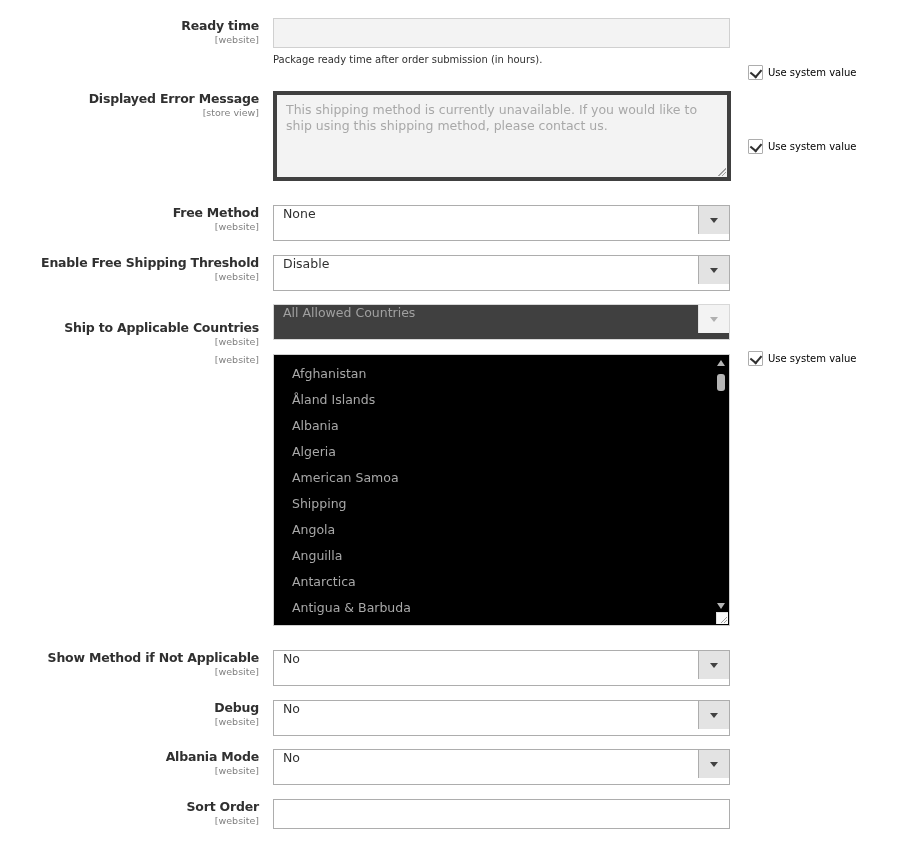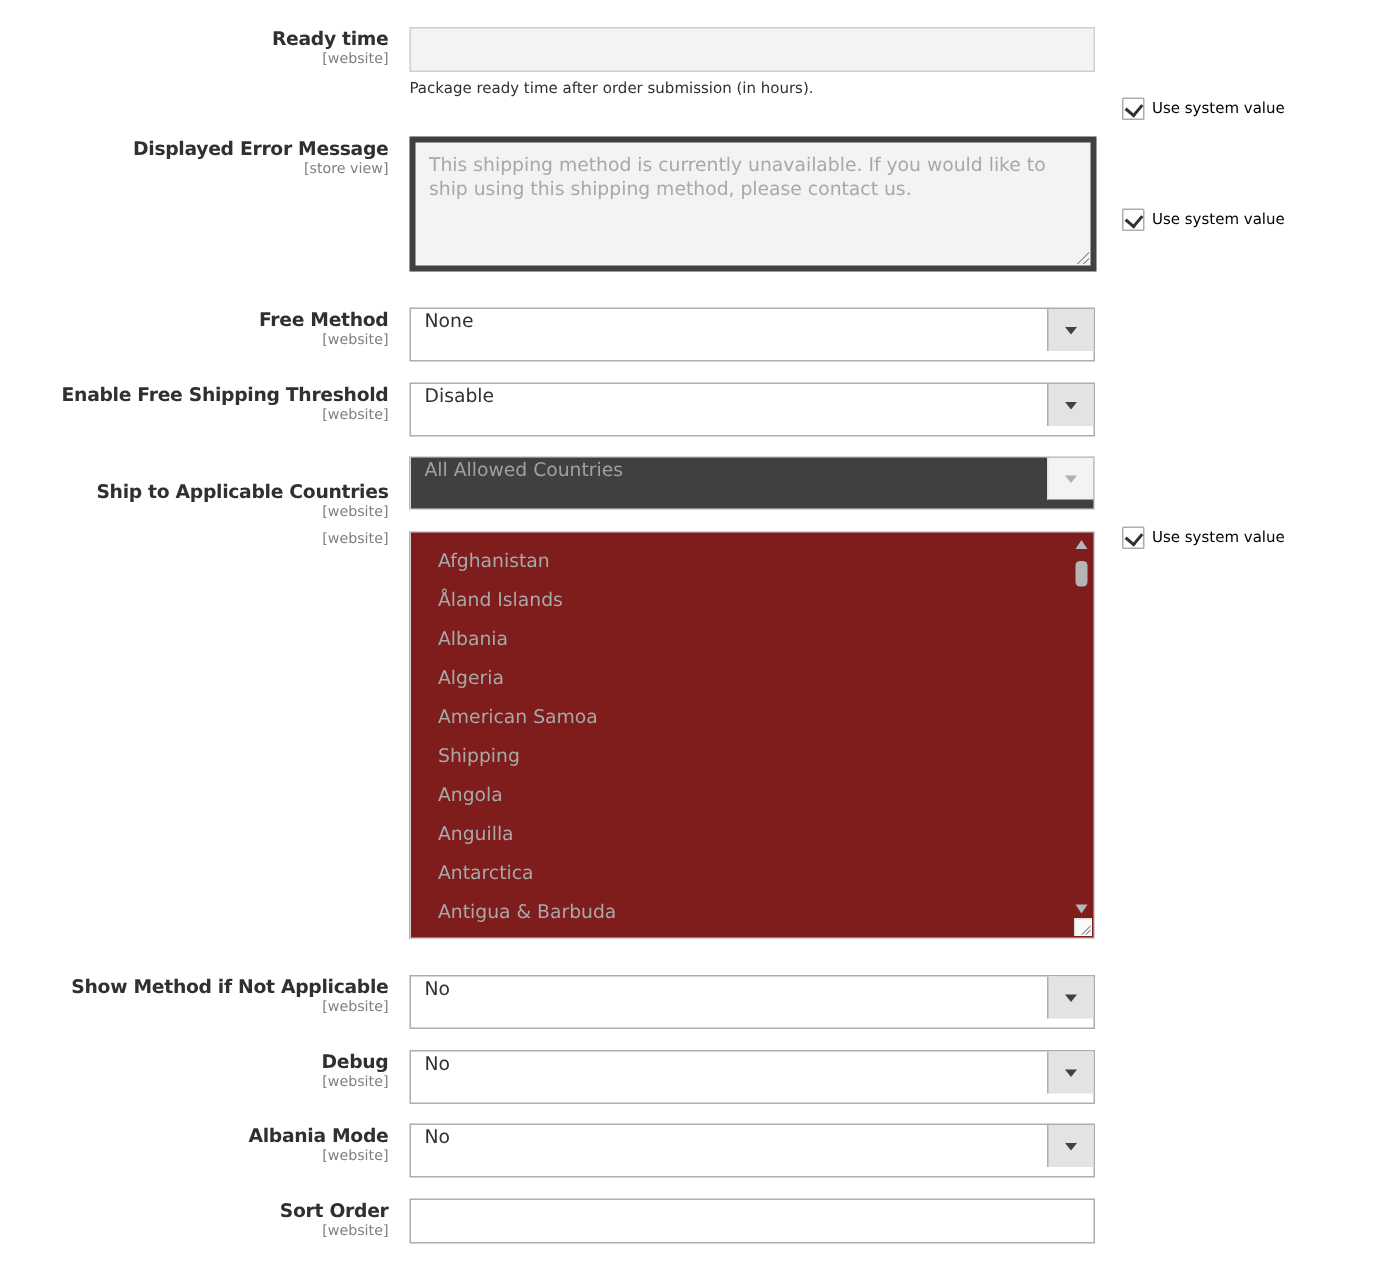--- a/index.html
+++ b/index.html
@@ -24,21 +24,21 @@
     .select.disabled { background: #404040; border-color: #d8d8d8; color: #a0a0a0; }
     .select.disabled .arrow-btn { background: #f3f3f3; border-left-color: #e2e2e2; }
     .select.disabled .arrow { border-top-color: #b0b0b0; }
 
     .note { font-size: 10px; color: #303030; margin-top: 6px; }
 
     .sysval { position: absolute; left: 748px; display: flex; align-items: center; font-size: 10px; color: #000000; margin-top: 40px; }
     .checkbox { width: 15px; height: 15px; border: 1px solid #adadad; background: #fff; border-radius: 1px; position: relative; margin-right: 5px; }
     .checkbox::after { content: ""; position: absolute; left: 3px; top: 1px; width: 6px; height: 8px; border-right: 2px solid #303030; border-bottom: 2px solid #303030; transform: rotate(40deg); }
 
-    .multiselect { width: 457px; height: 272px; border: 1px solid #d0d0d0; background: #7f1d1d; position: relative; overflow: hidden; }
+    .multiselect { width: 457px; height: 272px; border: 1px solid #d0d0d0; background: #000000; position: relative; overflow: hidden; }
     .multiselect ul { list-style: none; padding: 9px 0 0 18px; }
     .multiselect li { font-size: 12.5px; color: #a8a8a8; height: 26px; line-height: 20px; }
     .scrollbar { position: absolute; right: 2px; top: 2px; width: 12px; height: 258px; }
     .scroll-up { position: absolute; left: 2px; top: 3px; width: 0; height: 0; border-left: 4px solid transparent; border-right: 4px solid transparent; border-bottom: 6px solid #b5b5b5; }
     .scroll-thumb { position: absolute; left: 2px; top: 17px; width: 8px; height: 17px; background: #b5b5b5; border-radius: 3px; }
     .scroll-down { position: absolute; left: 2px; bottom: 6px; width: 0; height: 0; border-left: 4px solid transparent; border-right: 4px solid transparent; border-top: 6px solid #b5b5b5; }
     .ms-resize { position: absolute; right: 1px; bottom: 1px; width: 12px; height: 12px; border-top: 1px solid #e0e0e0; border-left: 1px solid #e0e0e0; background: #fafafa; }
     .ms-resize::after { content: ""; position: absolute; right: 1px; bottom: 1px; width: 7px; height: 7px;
       background: linear-gradient(135deg, transparent 0 55%, #a0a0a0 55% 62%, transparent 62% 75%, #a0a0a0 75% 82%, transparent 82%); }
   </style>

